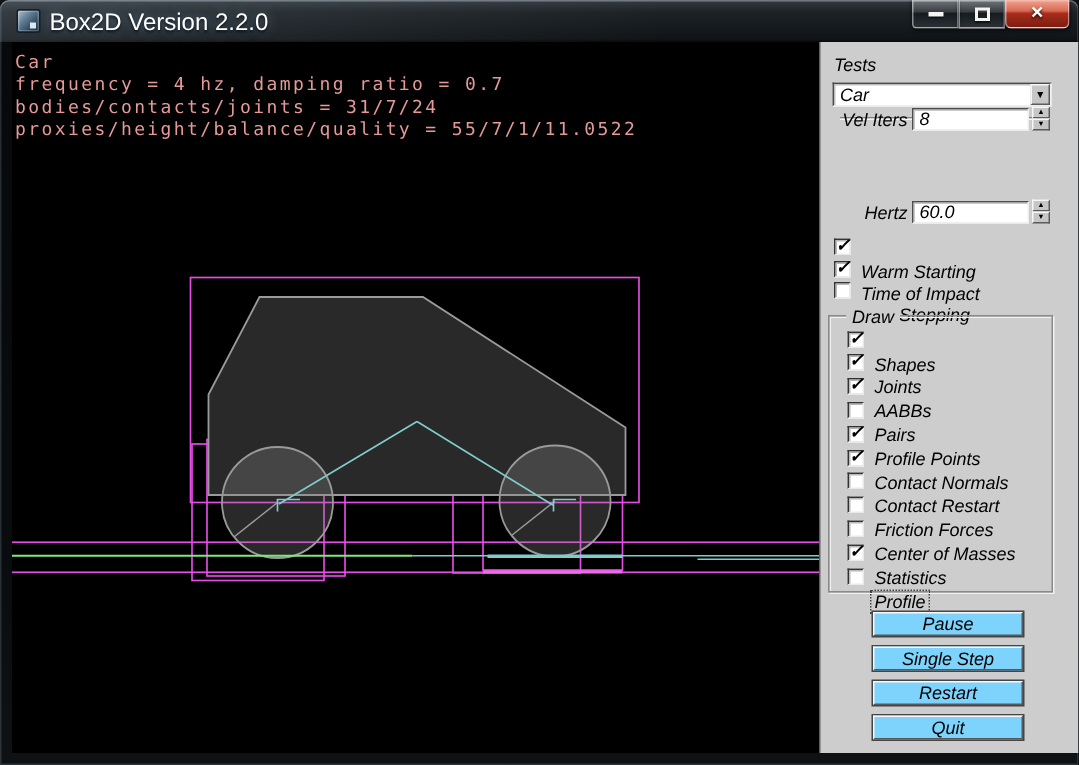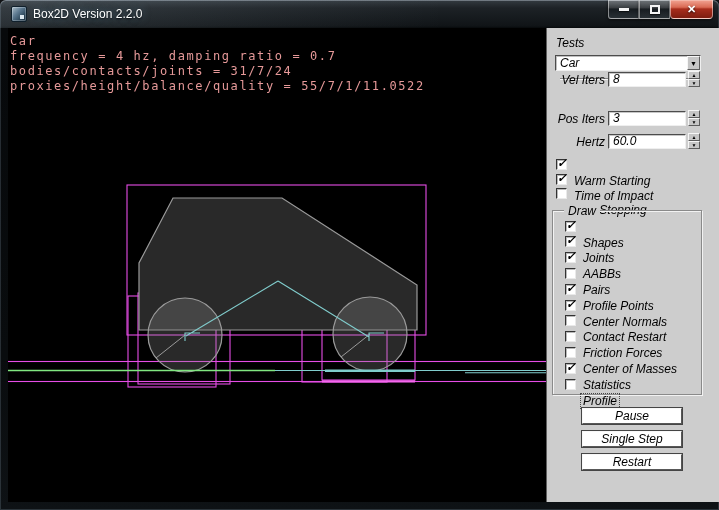--- a/index.html
+++ b/index.html
@@ -13,21 +13,21 @@
     box-shadow: inset 0 0 0 1px rgba(150,175,190,0.22), inset 0 1px 0 rgba(255,255,255,0.25);
     overflow:hidden;
   }
   .titlebar { position:absolute; left:0; top:0; width:719px; height:28px; border-radius:6px 6px 0 0; }
   .titlebar-sheen { position:absolute; inset:0; border-radius:6px 6px 0 0;
     background:linear-gradient(90deg, rgba(200,220,235,0.14), rgba(200,220,235,0.05) 38%, rgba(0,0,0,0) 62%); }
   .app-icon { position:absolute; left:11px; top:6px; width:16px; height:16px; border-radius:2px;
     background:linear-gradient(135deg,#aebfca 0%,#5c7990 40%,#2b4558 75%,#1b2e3c 100%);
     border:1px solid #10202c; box-shadow:inset 0 0 0 1px rgba(255,255,255,0.25); }
   .app-icon::after { content:""; position:absolute; right:2px; bottom:2px; width:4px; height:4px; background:#dce8ef; }
-  .win-title { position:absolute; left:33px; top:7px; font-size:12px; color:#ffffff;
+  .win-title { position:absolute; left:33px; top:7px; font-size:16px; color:#ffffff;
     text-shadow:0 0 8px rgba(130,190,230,0.55), 0 1px 2px #000; white-space:nowrap; }
 
   .cap-btn { position:absolute; top:0; height:19px; border:1px solid rgba(255,255,255,0.48); border-top:none;
     background:linear-gradient(180deg, rgba(255,255,255,0.30) 0%, rgba(255,255,255,0.12) 44%, rgba(10,15,20,0.30) 50%, rgba(110,125,135,0.22) 100%);
     box-shadow:0 1px 3px rgba(0,0,0,0.7), inset 0 1px 0 rgba(255,255,255,0.25);
     display:flex; align-items:center; justify-content:center; cursor:default; }
   .cap-min   { left:608px; width:31px; border-radius:0 0 0 3px; }
   .cap-max   { left:639px; width:31px; }
   .cap-close { left:670px; width:43px; border-radius:0 0 4px 4px;
     background:linear-gradient(180deg,#f2a493 0%,#d96a54 40%,#a72d1c 50%,#7e1d10 100%); }
@@ -70,21 +70,21 @@
   .cb-box { position:absolute; left:0; top:0; width:11px; height:11px; background:#fff;
     border:1px solid; border-color:#333 #e9e9e9 #e9e9e9 #333; box-shadow:inset 1px 1px 0 rgba(0,0,0,0.28); }
   .cb-mark { position:absolute; left:0px; top:-3px; font-size:12px; font-weight:bold; color:#000; line-height:1; }
   .cb-label { position:absolute; left:18px; top:-1px; white-space:nowrap;margin-top:16px; }
   .cb-label.focused { outline:1px dotted #444; outline-offset:0px; padding:0 2px; margin-left:-2px; }
 
   .group-box { left:5px; top:182px; width:150px; height:185px;
     border:1px solid #8a8a8a; box-shadow:1px 1px 0 #f2f2f2, inset 1px 1px 0 #f2f2f2; }
   .group-title { left:17px; top:176px; background:#cdcdcd; padding:0 4px; }
 
-  .g-btn { left:35px; width:100px; height:16px; background:#ffffff;
+  .g-btn { left:35px; width:100px; height:16px; background:#7dd3fc;
     border:1px solid; border-color:#f8f8f8 #585858 #585858 #f8f8f8; box-shadow:0 0 0 1px #454545;
     text-align:center; line-height:14px; font-size:12px; cursor:default; }
 </style>
 </head>
 <body>
 
 <div class="window">
 
   <div class="titlebar">
     <div class="titlebar-sheen"></div>
@@ -152,32 +152,20 @@
       <span class="spinner">
         <span class="spin-btn spin-up">
             <span>▲</span>
           </span>
         <span class="spin-btn spin-down">
             <span>▼</span>
           </span>
       </span>
     </div>
 
-    <div class="spin-row" style="top:83px;">
-      <span class="spin-label">Pos Iters</span>
-      <span class="spin-field">3</span>
-      <span class="spinner">
-        <span class="spin-btn spin-up">
-            <span>▲</span>
-          </span>
-        <span class="spin-btn spin-down">
-            <span>▼</span>
-          </span>
-      </span>
-    </div>
 
     <div class="spin-row" style="top:106px;">
       <span class="spin-label">Hertz</span>
       <span class="spin-field">60.0</span>
       <span class="spinner">
         <span class="spin-btn spin-up">
             <span>▲</span>
           </span>
         <span class="spin-btn spin-down">
             <span>▼</span>
@@ -234,21 +222,21 @@
     <div class="cb-row" style="left:18px;top:256px;">
       <span class="cb-box">
           <span class="cb-mark">✓</span>
         </span>
       <span class="cb-label">Profile Points</span>
     </div>
     <div class="cb-row" style="left:18px;top:272px;">
       <span class="cb-box">
           <span class="cb-mark">✓</span>
         </span>
-      <span class="cb-label">Center Normals</span>
+      <span class="cb-label">Contact Normals</span>
     </div>
     <div class="cb-row" style="left:18px;top:287px;">
       <span class="cb-box">
           <span class="cb-mark"></span>
         </span>
       <span class="cb-label">Contact Restart</span>
     </div>
     <div class="cb-row" style="left:18px;top:303px;">
       <span class="cb-box">
           <span class="cb-mark"></span>
@@ -270,15 +258,16 @@
     <div class="cb-row" style="left:18px;top:351px;">
       <span class="cb-box">
           <span class="cb-mark"></span>
         </span>
       <span class="cb-label focused">Profile</span>
     </div>
 
     <div class="p-abs g-btn" style="top:380px;">Pause</div>
     <div class="p-abs g-btn" style="top:403px;">Single Step</div>
     <div class="p-abs g-btn" style="top:426px;">Restart</div>
+    <div class="p-abs g-btn" style="top:449px;">Quit</div>
 
   </div>
 </div>
 
 </body></html>

